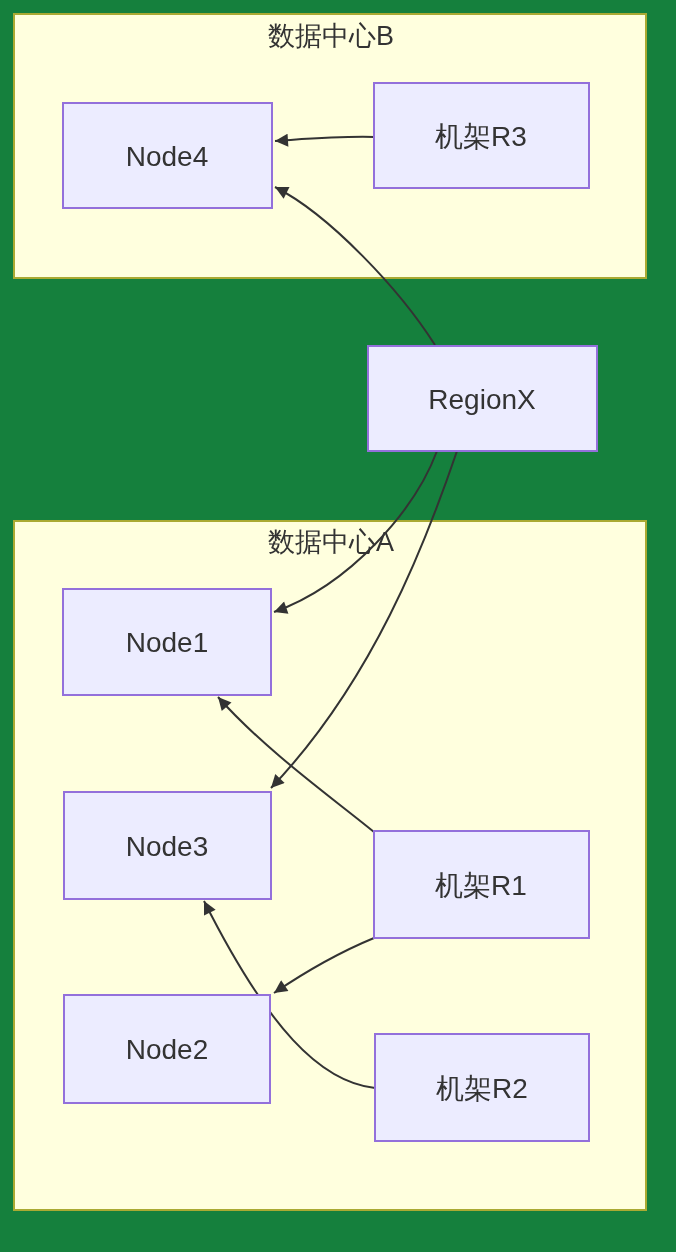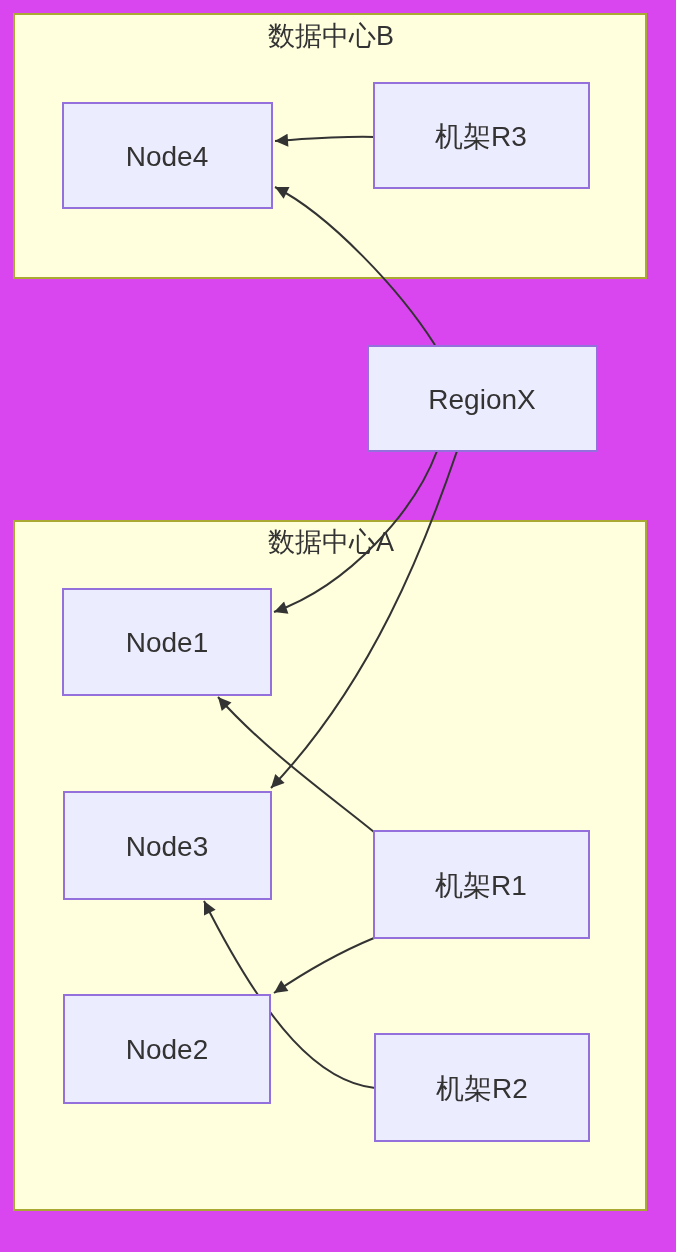--- a/index.html
+++ b/index.html
@@ -5,21 +5,21 @@
   html, body {
     margin: 0;
     padding: 0;
     background: #ffffff;
     font-family: "Liberation Sans", "DejaVu Sans", sans-serif;
   }
   .stage {
     position: relative;
     width: 676px;
     height: 1252px;
-    background: #d946ef;
+    background: #15803d;
   }
   svg { display: block; }
   .cluster-box {
     fill: #ffffde;
     stroke: #aaaa33;
     stroke-width: 2;
   }
   .cluster-title {
     fill: #333333;
     font-size: 27px;

